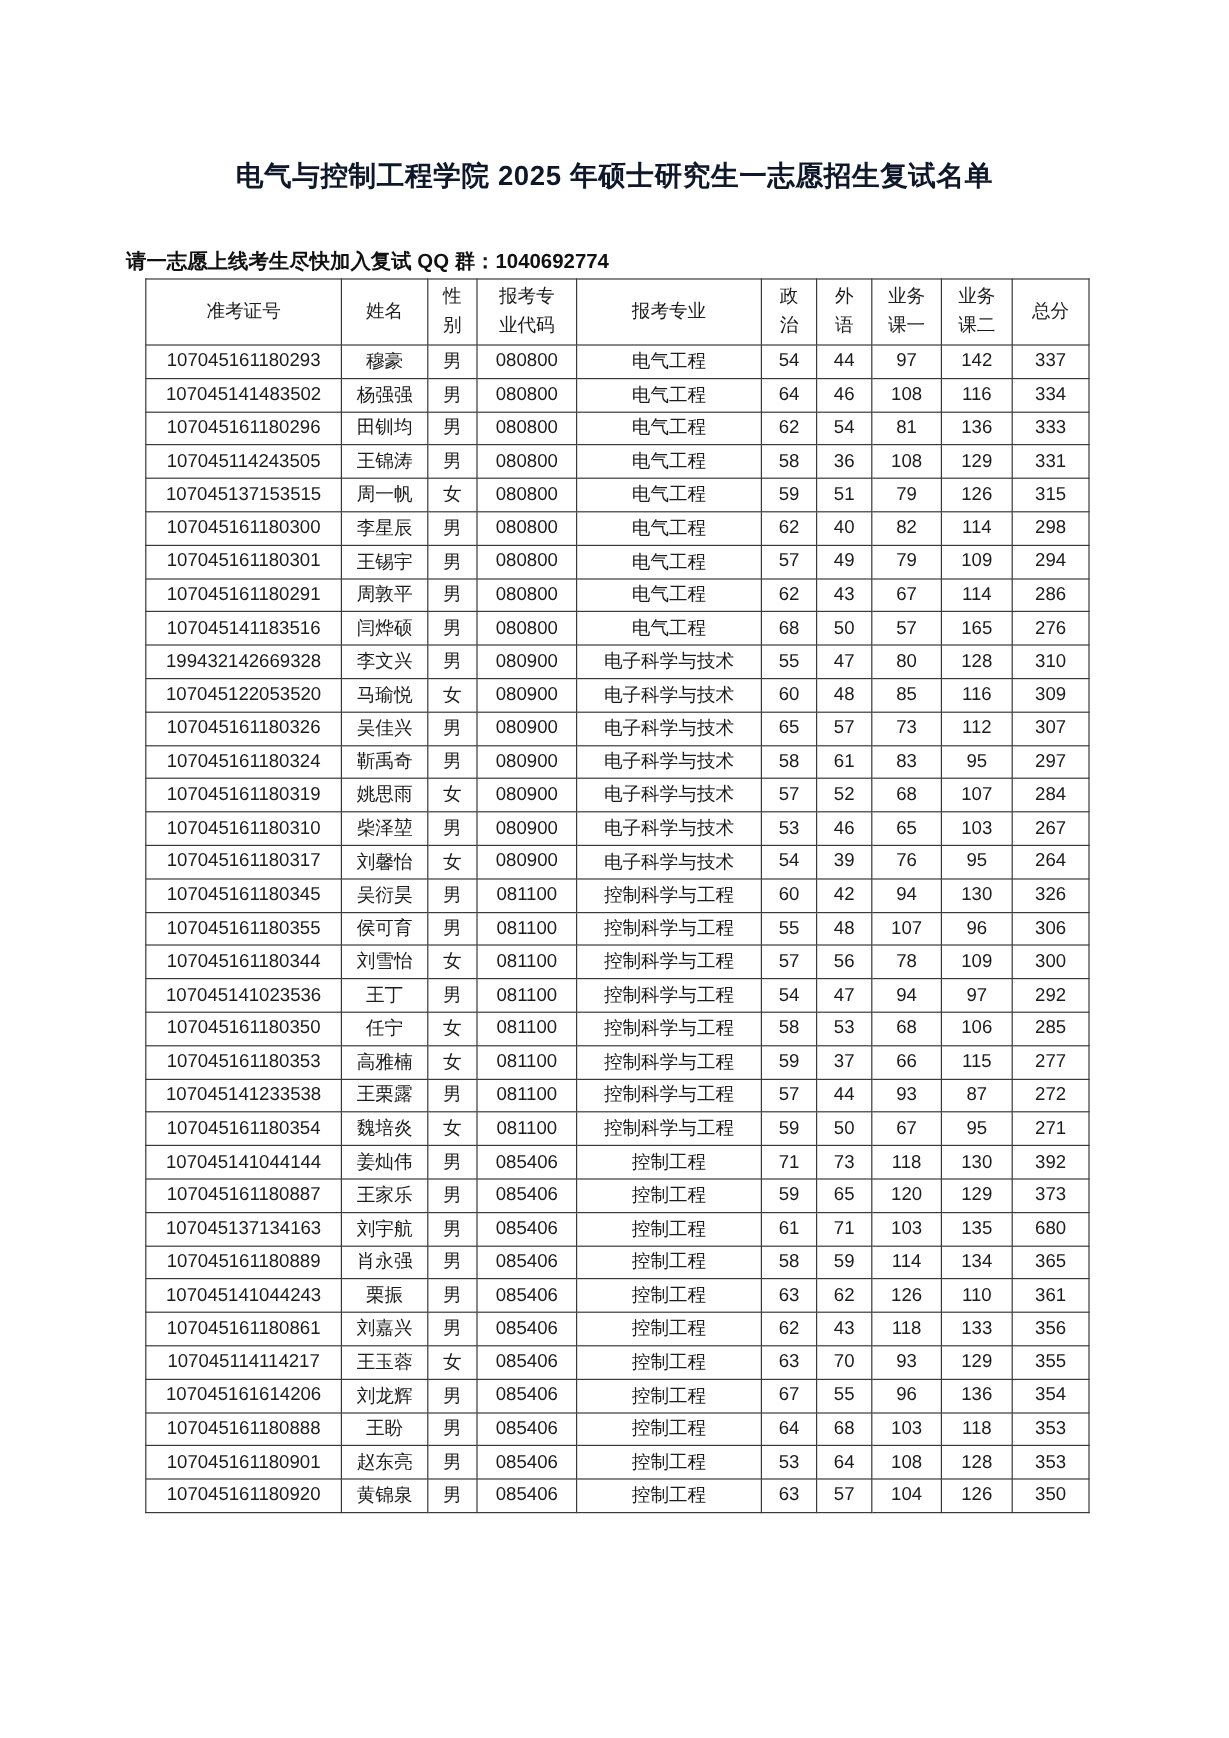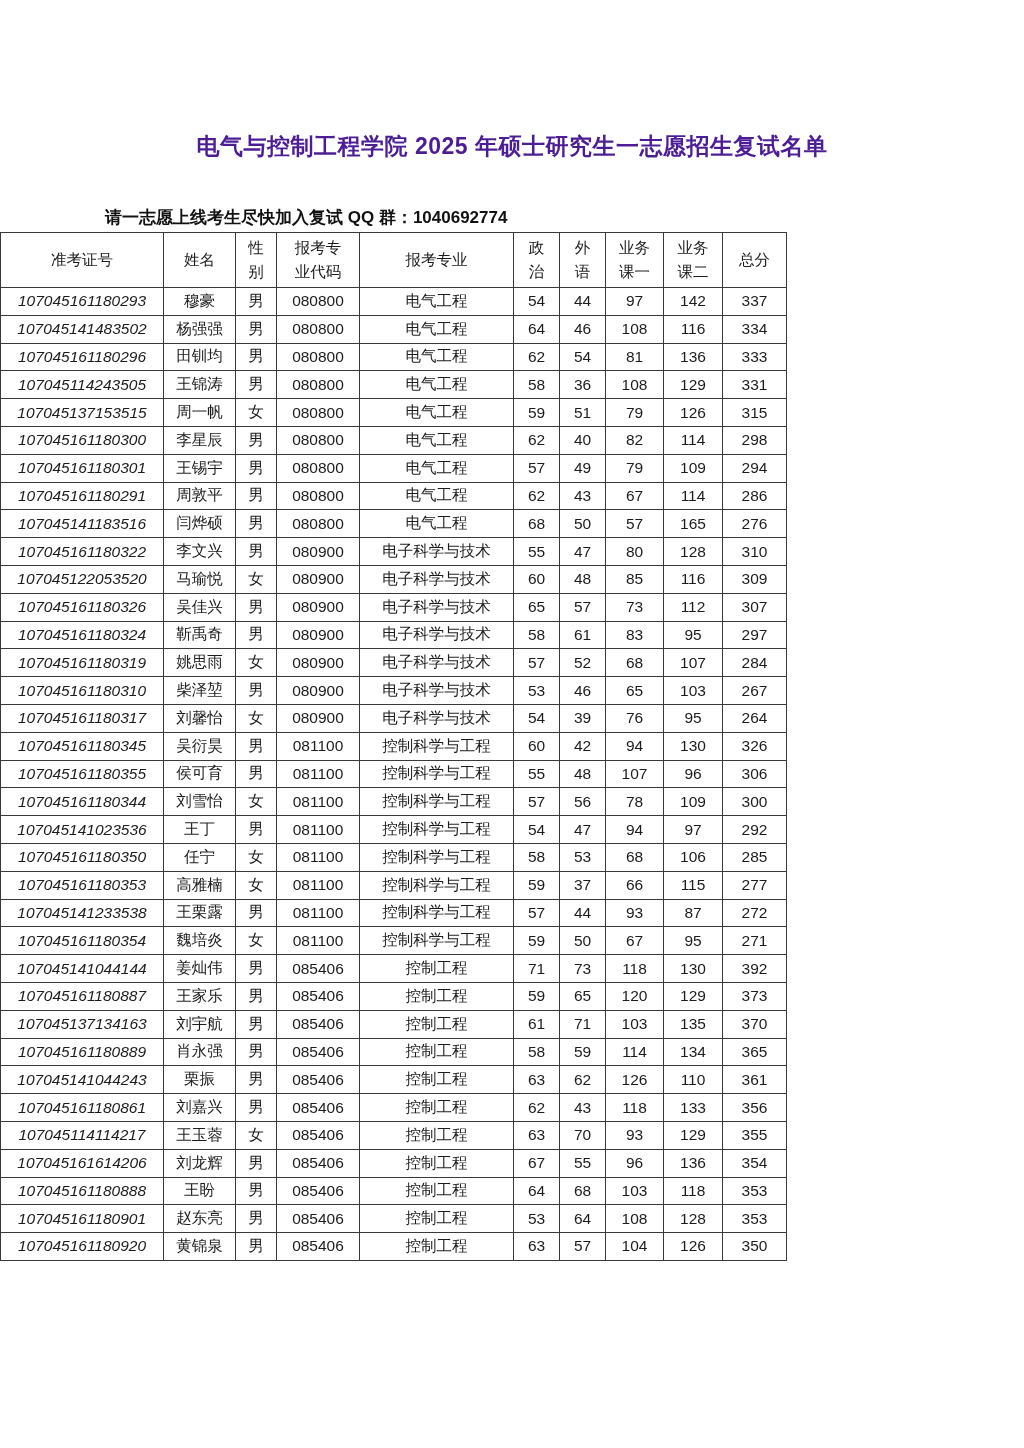--- a/index.html
+++ b/index.html
@@ -18,32 +18,33 @@
     background: #ffffff;
     overflow: hidden;
   }
   .doc-title {
     margin: 131px 0 0 0;
     text-align: center;
     font-size: 23px;
     font-weight: bold;
     font-family: "Liberation Sans", sans-serif;
     letter-spacing: 0.5px;
-    color: #4c1d95;
+    color: #0f172a;
   }
   .notice {
     margin: 44px 0 3px 105px;
     font-size: 17px;
     font-weight: bold;
     font-family: "Liberation Sans", sans-serif;
     color: #111;
   }
   table.results {
     border-collapse: collapse;
     table-layout: fixed;
+    margin-left: 121px;
     width: 786px;
     font-family: "Liberation Sans", sans-serif;
   }
   table.results th, table.results td {
     border: 1px solid #3a3a3a;
     overflow: hidden;
     white-space: nowrap;
     vertical-align: middle;
     font-weight: normal;
     color: #1c1c1c;
@@ -66,21 +67,21 @@
   col.c-name             { width: 72px; }
   col.c-gender           { width: 41px; }
   col.c-major_code       { width: 83px; }
   col.c-major            { width: 154px; }
   col.c-politics         { width: 46px; }
   col.c-foreign_language { width: 46px; }
   col.c-course1          { width: 58px; }
   col.c-course2          { width: 59px; }
   col.c-total            { width: 64px; }
 
-  td.col-admission_no { font-size: 16px; letter-spacing: 0px; font-style: italic; }
+  td.col-admission_no { font-size: 16px; letter-spacing: 0px; }
   td.col-politics, td.col-foreign_language, td.col-course1,
   td.col-course2, td.col-total {
     text-align: right;
     padding-right: 8px;
     font-size: 16px;
   }
   td.col-major, td.col-name, td.col-gender { font-size: 15px; }
 </style>
 </head>
 <body>
@@ -220,21 +221,21 @@
           <td class="col-gender">男</td>
           <td class="col-major_code">080800</td>
           <td class="col-major">电气工程</td>
           <td class="col-politics">68</td>
           <td class="col-foreign_language">50</td>
           <td class="col-course1">57</td>
           <td class="col-course2">165</td>
           <td class="col-total">276</td>
         </tr>
         <tr>
-          <td class="col-admission_no">107045161180322</td>
+          <td class="col-admission_no">199432142669328</td>
           <td class="col-name">李文兴</td>
           <td class="col-gender">男</td>
           <td class="col-major_code">080900</td>
           <td class="col-major">电子科学与技术</td>
           <td class="col-politics">55</td>
           <td class="col-foreign_language">47</td>
           <td class="col-course1">80</td>
           <td class="col-course2">128</td>
           <td class="col-total">310</td>
         </tr>
@@ -433,21 +434,21 @@
         <tr>
           <td class="col-admission_no">107045137134163</td>
           <td class="col-name">刘宇航</td>
           <td class="col-gender">男</td>
           <td class="col-major_code">085406</td>
           <td class="col-major">控制工程</td>
           <td class="col-politics">61</td>
           <td class="col-foreign_language">71</td>
           <td class="col-course1">103</td>
           <td class="col-course2">135</td>
-          <td class="col-total">370</td>
+          <td class="col-total">680</td>
         </tr>
         <tr>
           <td class="col-admission_no">107045161180889</td>
           <td class="col-name">肖永强</td>
           <td class="col-gender">男</td>
           <td class="col-major_code">085406</td>
           <td class="col-major">控制工程</td>
           <td class="col-politics">58</td>
           <td class="col-foreign_language">59</td>
           <td class="col-course1">114</td>

